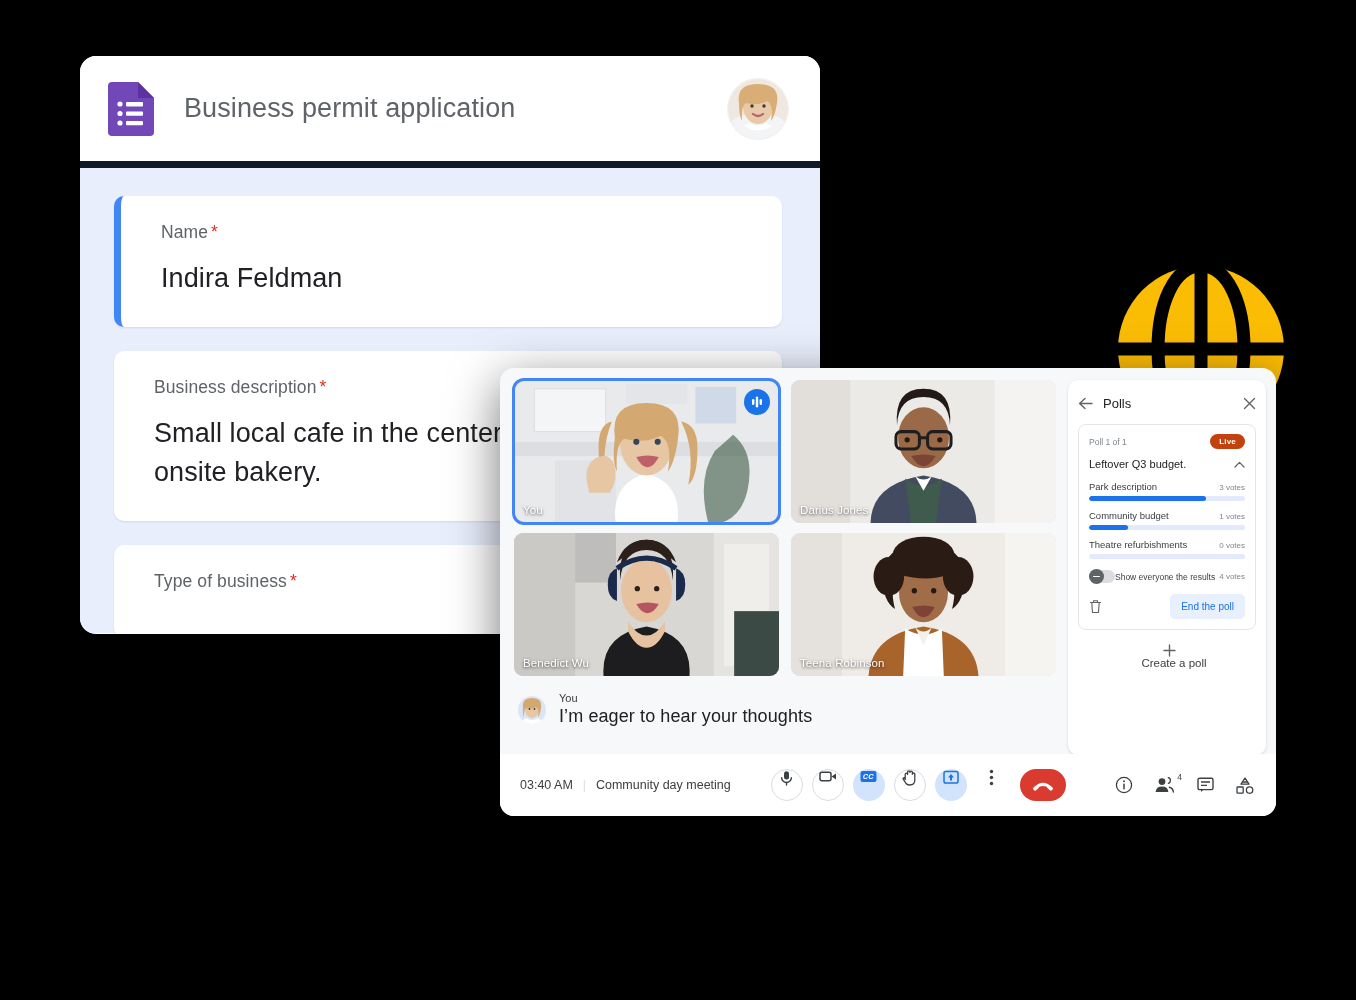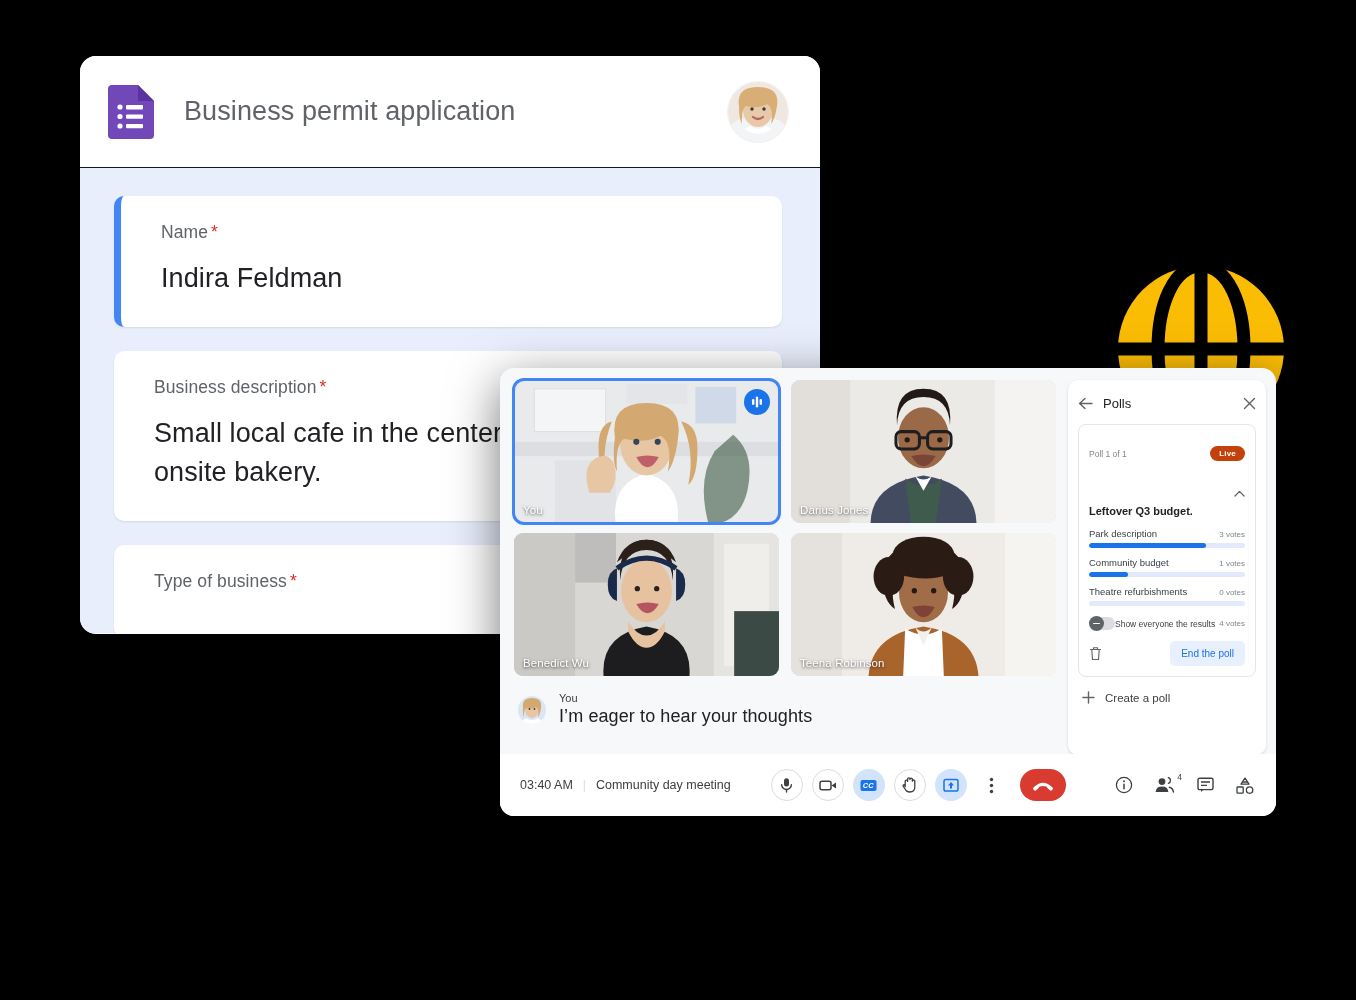--- a/index.html
+++ b/index.html
@@ -26,21 +26,21 @@
     border-radius: 16px;
     overflow: hidden;
     z-index: 2;
     box-shadow: 0 10px 40px rgba(0,0,0,0.45);
   }
   .forms-header {
     height: 112px;
     display: flex; align-items: center;
     padding: 0 32px 0 28px;
     background: #fff;
-    border-bottom: 1px solid #0f172a;
+    border-bottom: 7px solid #0f172a;
   }
   .forms-icon { width: 46px; height: 54px; flex: 0 0 auto; }
   .forms-title {
     margin-left: 30px;
     font-size: 27px;
     color: #5f6368;
     font-weight: 400;
     letter-spacing: 0.1px;
     white-space: nowrap;
   }
@@ -126,29 +126,29 @@
     box-shadow: 0 1px 3px rgba(60,64,67,0.18);
     height: 375px;
   }
   .polls-head { display: flex; align-items: center; height: 26px; margin-bottom: 8px; }
   .polls-title { font-size: 13px; color: #202124; margin-left: 10px; font-weight: 400; }
   .polls-close { margin-left: auto; }
   .poll-card {
     border: 1px solid #e3e5e8; border-radius: 8px;
     padding: 9px 10px 10px 10px;
   }
-  .poll-meta { display: flex; align-items: center; margin-bottom: 9px; margin-top: 12px; }
+  .poll-meta { display: flex; align-items: center; margin-bottom: 9px; }
   .poll-index { font-size: 8.5px; color: #80868b; }
   .poll-live {
     margin-left: auto; background: #c2410c; color: #fff;
     font-size: 8px; font-weight: 700; border-radius: 10px;
     padding: 3px 9px; letter-spacing: 0.2px;
   }
   .poll-q { display: flex; align-items: center; margin-bottom: 11px; }
-  .poll-q span { font-size: 11px; color: #202124; font-weight: 700; margin-top: 35px; }
+  .poll-q span { font-size: 11px; color: #202124; font-weight: 400; }
   .poll-q .chev { margin-left: auto; }
   .opt { margin-bottom: 9px; }
   .opt-row { display: flex; align-items: baseline; margin-bottom: 4px; }
   .opt-label { font-size: 9.5px; color: #3c4043; }
   .opt-votes { margin-left: auto; font-size: 8px; color: #80868b; }
   .bar { height: 5px; border-radius: 3px; background: #e3eafd; overflow: hidden; }
   .bar-fill { height: 100%; background: #1a73e8; border-radius: 3px; }
   .toggle-row { display: flex; align-items: center; margin: 11px 0 2px 0; }
   .toggle {
     width: 26px; height: 13px; border-radius: 8px; background: #dadce0;
@@ -160,37 +160,37 @@
     display: flex; align-items: center; justify-content: center;
   }
   .toggle .knob i { display: block; width: 7px; height: 1.6px; background: #fff; border-radius: 1px; }
   .toggle-label { font-size: 8.5px; color: #3c4043; }
   .toggle-votes { margin-left: auto; font-size: 8px; color: #80868b; }
   .poll-actions { display: flex; align-items: center; margin-top: 11px; }
   .end-poll {
     margin-left: auto; background: #e8f0fe; color: #1a73e8;
     font-size: 10px; border-radius: 5px; padding: 7px 11px; font-weight: 400;
   }
-  .create-poll { display: flex; align-items: center; margin-top: 14px; padding-left: 4px; }
+  .create-poll { display: flex; align-items: center; margin-top: 14px; padding-left: 4px; flex-direction: column; }
   .create-poll span { font-size: 11.5px; color: #3c4043; margin-left: 10px; }
 
   
   .meet-bar {
     position: absolute; left: 0; bottom: 0; width: 100%; height: 62px;
     background: #ffffff; display: flex; align-items: center;
     padding: 0 22px 0 20px;
   }
   .bar-time { font-size: 12.5px; color: #3c4043; }
   .bar-sep { color: #dadce0; margin: 0 10px; font-size: 12px; }
   .bar-meeting { font-size: 12.5px; color: #3c4043; }
   .bar-center { display: flex; align-items: center; gap: 9px; margin-left: 40px; }
   .cbtn {
     width: 32px; height: 32px; border-radius: 50%;
     border: 1px solid #dadce0; background: #fff;
-    display: flex; align-items: center; justify-content: center; font-style: italic;
+    display: flex; align-items: flex-start; justify-content: center; font-style: italic;
   }
   .cbtn.filled { background: #d2e3fc; border-color: transparent; }
   .cbtn.more { border: none; }
   .endcall {
     width: 46px; height: 32px; border-radius: 16px; background: #d93b30;
     display: flex; align-items: center; justify-content: center; margin-left: 3px;
   }
   .bar-right { margin-left: auto; display: flex; align-items: center; gap: 22px; }
   .people-wrap { position: relative; display: flex; align-items: center; }
   .people-badge {

